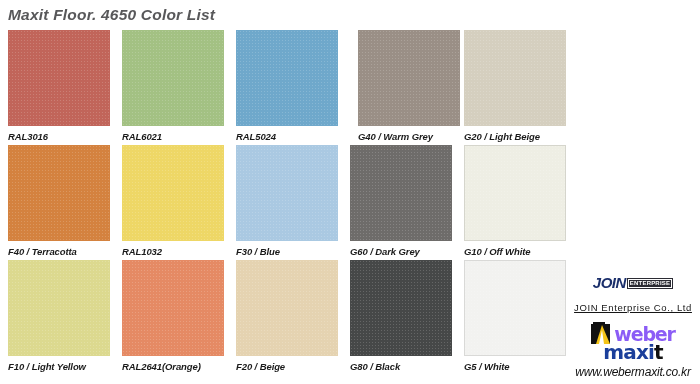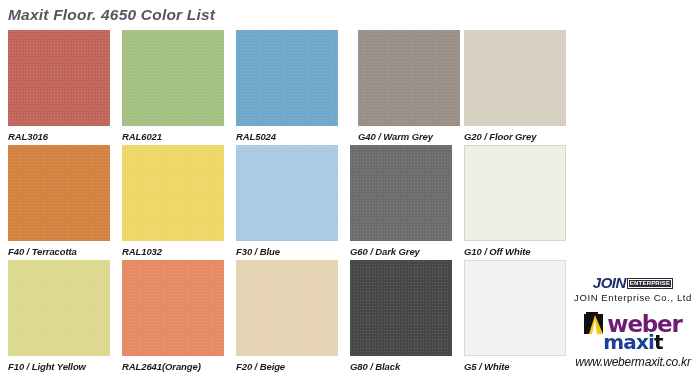--- a/index.html
+++ b/index.html
@@ -107,44 +107,45 @@
     color: #ffffff;
     font-size: 6px;
     font-weight: bold;
     letter-spacing: 0.2px;
     padding: 1px 2px 1px 2px;
     line-height: 7px;
     border: 1px solid #2b2b33;
     box-shadow: 0 0 0 1px #ffffff inset;
   }
   #join-sub {
-    margin-top: 2px;
+    margin-top: 12px;
     font-size: 9.5px;
     color: #161616;
     letter-spacing: 0.6px;
     white-space: nowrap;
+    text-decoration: underline;
   }
   #weber-row {
     margin-top: 7px;
     display: flex;
     align-items: flex-end;
     justify-content: center;
     gap: 1px;
     height: 25px;
   }
   #weber-mark {
     width: 22px;
     height: 23px;
     position: relative;
     flex: 0 0 auto;
   }
   #weber-word {
-    font-size: 23px;
-    font-weight: bold;
-    color: #701a75;
+    font-size: 19px;
+    font-weight: bold;
+    color: #8b5cf6;
     letter-spacing: -1.2px;
     line-height: 21px;
     font-family: "DejaVu Sans", sans-serif;
   }
   #maxit-row {
     margin-top: -3px;
     font-size: 20px;
     font-weight: bold;
     letter-spacing: -0.8px;
     line-height: 20px;
@@ -190,21 +191,21 @@
       <div class="cell" style="left: 358px; top: 0px;">
         <div class="swatch" style="background: rgb(154, 143, 134);">
           <span class="grain"></span>
         </div>
         <div class="label">G40 / Warm Grey</div>
       </div>
       <div class="cell" style="left: 464px; top: 0px;">
         <div class="swatch" style="background: rgb(213, 207, 191);">
           <span class="grain"></span>
         </div>
-        <div class="label">G20 / Floor Grey</div>
+        <div class="label">G20 / Light Beige</div>
       </div>
       <div class="cell" style="left: 8px; top: 115px;">
         <div class="swatch" style="background: rgb(212, 130, 63);">
           <span class="grain"></span>
         </div>
         <div class="label">F40 / Terracotta</div>
       </div>
       <div class="cell" style="left: 122px; top: 115px;">
         <div class="swatch" style="background: rgb(238, 215, 102);">
           <span class="grain"></span>

